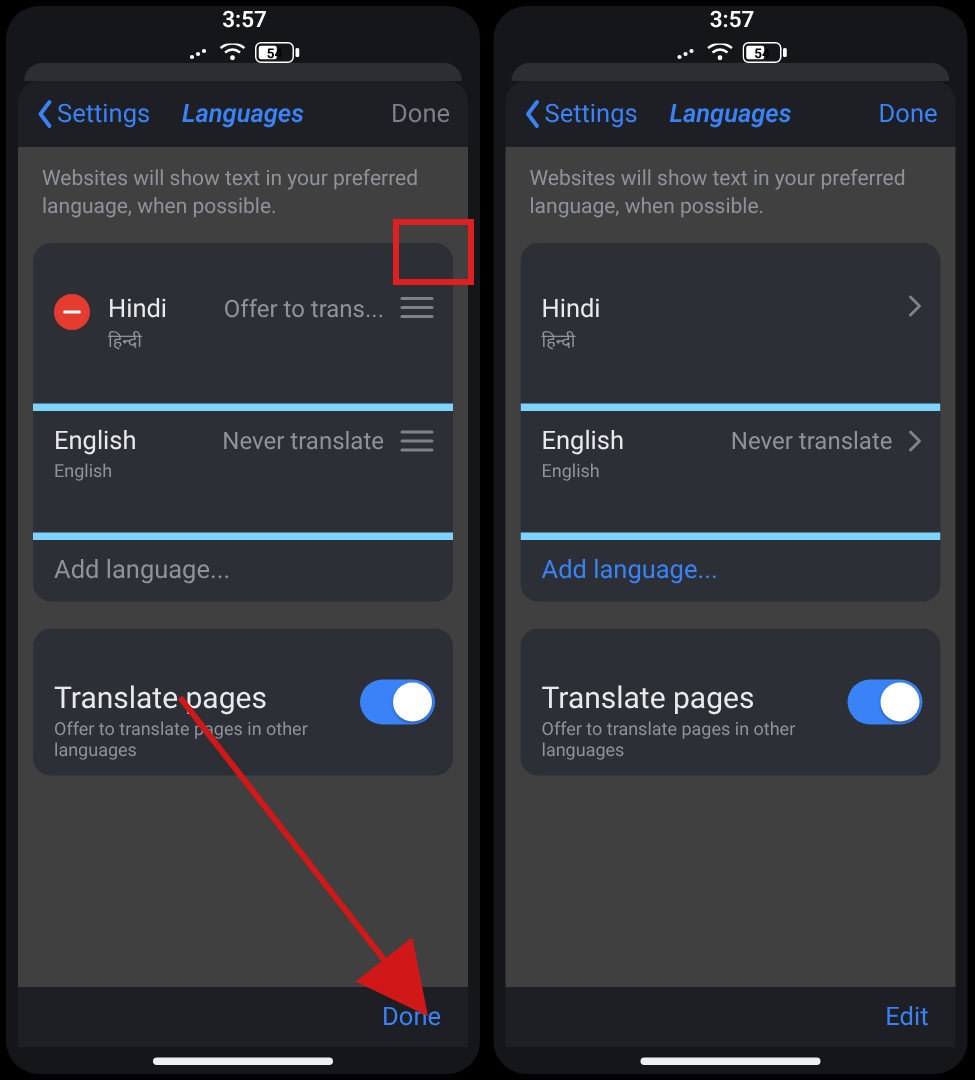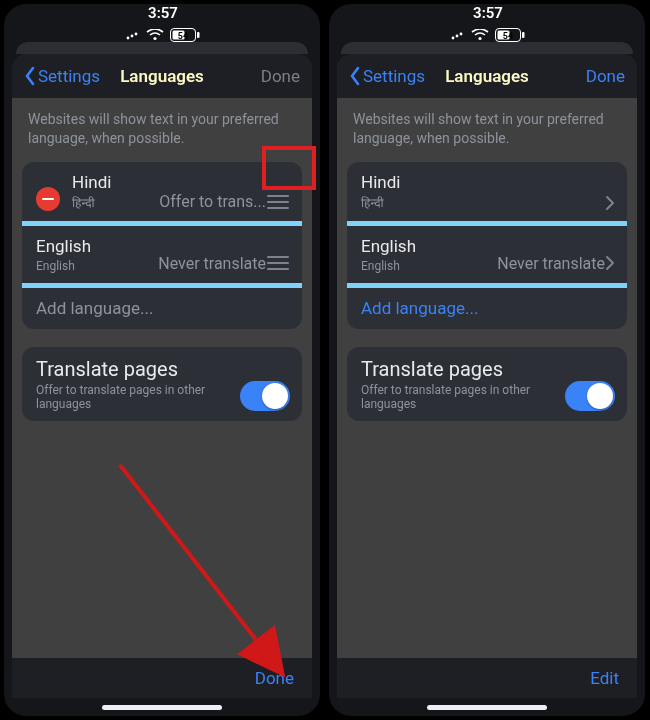--- a/index.html
+++ b/index.html
@@ -5,33 +5,33 @@
   * { box-sizing: border-box; margin: 0; padding: 0; font-family: -apple-system, "SF Pro Text", "Segoe UI", Roboto, Arial, sans-serif; }
   body { background:#000; width:650px; height:720px; overflow:hidden; position:relative; }
   .stage { display:flex; width:650px; height:720px; }
   .phone { width:325px; height:720px; background:#000; position:relative; border-right:1px solid #000; }
   .screen { position:absolute; top:4px; left:4px; right:4px; bottom:4px; background:#14161a; border-radius:22px; overflow:hidden; }
   .statusbar { height:38px; display:flex; align-items:center; justify-content:space-between; padding:0 20px 0 22px; color:#fff; font-size:15px; font-weight:600;flex-direction:column; }
   .status-right { display:flex; align-items:center; gap:6px; }
   .wifi svg, .battery svg, .dots svg { display:block; }
   .sheet-peek { height:12px; margin:0 12px; background:#2c2e33; border-top-left-radius:14px; border-top-right-radius:14px; }
   .navbar { height:44px; background:#1d1f24; display:flex; align-items:center; justify-content:space-between; padding:0 12px; margin:0 8px; border-top-left-radius:14px; border-top-right-radius:14px; }
-  .nav-center { position:absolute; left:0; right:0; text-align:center; color:#fef9c3; font-size:17px; font-weight:600; pointer-events:none; }
+  .nav-center { position:absolute; left:0; right:0; text-align:center; color:#3b82f6; font-size:17px; font-weight:600; pointer-events:none;font-style:italic; }
   .nav-btn { color:#3a82f7; font-size:17px; display:flex; align-items:center; gap:2px; z-index:1; }
   .nav-btn.dim { color:#7a7f88; }
   .content { background:#404040; margin:0 8px; padding:0 0 8px 0; min-height:560px; }
   .hint { color:#8e939b; font-size:14px; line-height:1.35; padding:12px 16px 14px 16px; }
   .group { background:#2c2f35; border-radius:12px; margin:0 10px 18px 10px; overflow:hidden; }
-  .row { display:flex; align-items:flex-end; padding:10px 12px 10px 14px; min-height:56px; position:relative; }
+  .row { display:flex; align-items:flex-start; padding:10px 12px 10px 14px; min-height:56px; position:relative;margin-top:24px; }
   .row + .row { border-top:5px solid #7dd3fc; }
   .row .left { flex:0 0 auto; margin-right:12px; display:flex; align-items:center; }
   .row .main { flex:1 1 auto; }
   .row .title { color:#e9eaec; font-size:17px; line-height:1.2; }
   .row .sub { color:#8e939b; font-size:12px; margin-top:2px; }
-  .row .right { flex:0 0 auto; display:flex; align-items:center; color:#8e939b; font-size:16px; }
+  .row .right { flex:0 0 auto; display:flex; align-items:center; gap:10px; color:#8e939b; font-size:16px; }
   .row.addlink .title { color:#3a82f7; }
   .row.addmuted .title { color:#8e939b; }
   .reorder-icon { width:24px; display:flex; flex-direction:column; gap:4px; align-items:center; justify-content:center; }
   .reorder-icon span { display:block; width:22px; height:2px; background:#7e838b; border-radius:1px; }
   .delete-icon { width:24px; height:24px; border-radius:12px; background:#e63b30; display:flex; align-items:center; justify-content:center; }
   .delete-icon span { width:12px; height:2px; background:#fff; border-radius:1px; }
   .chevron svg { display:block; }
   .switch { width:50px; height:30px; background:#3a82f7; border-radius:15px; position:relative; }
   .switch .knob { position:absolute; right:2px; top:2px; width:26px; height:26px; border-radius:13px; background:#fff; box-shadow:0 1px 2px rgba(0,0,0,.3); }
   .section2 .title { color:#e9eaec; font-size:20px; }

